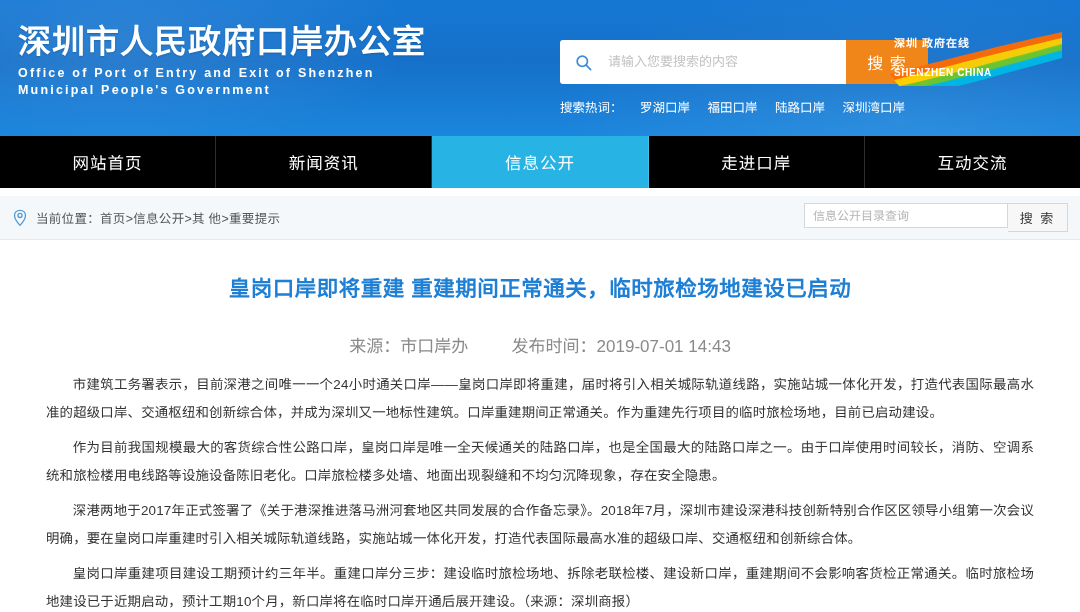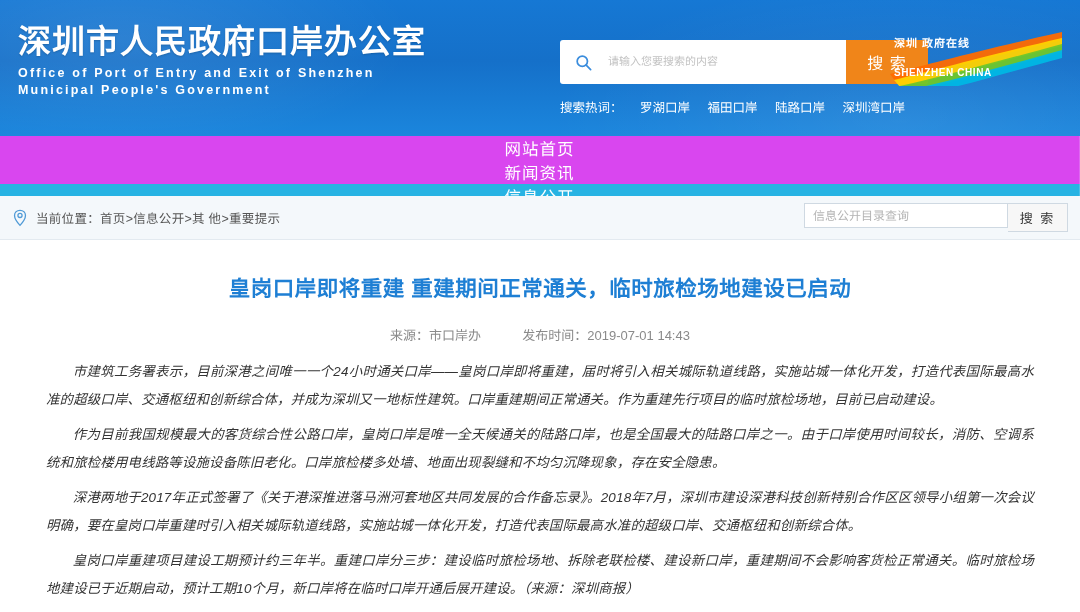--- a/index.html
+++ b/index.html
@@ -70,23 +70,23 @@
   .search-icon-wrap {
     width: 46px;
     display: flex;
     align-items: center;
     justify-content: center;
   }
   .search-input {
     flex: 1;
     border: none;
     outline: none;
-    font-size: 11px;
+    font-size: 13px;
     color: #000000;
-    font-family: Liberation Mono, monospace;
+    font-family: Liberation Serif, serif;
     background: transparent;
   }
   .search-input::placeholder { color: #c2c2c2; }
   .search-btn {
     width: 82px;
     background: #f08519;
     color: #ffffff;
     border: none;
     font-size: 16px;
     font-family: "Liberation Sans", sans-serif;
@@ -130,22 +130,21 @@
     white-space: nowrap;
     margin-top: 12px;
   }
   .ribbon { position: absolute; right: 0; top: 0; }
 
   
   .nav {
     display: flex;
     width: 1080px;
     height: 52px;
-    background: #d946ef;
-    flex-direction: column;
+    background: #000000;
   }
   .nav-item {
     flex: 1;
     display: flex;
     align-items: center;
     justify-content: center;
     color: #ffffff;
     font-size: 16.5px;
     letter-spacing: 1px;
     cursor: pointer;
@@ -210,36 +209,35 @@
   }
   .art-title {
     text-align: center;
     color: #1e7fd4;
     font-size: 21.5px;
     font-weight: bold;
     letter-spacing: 0.5px;
     line-height: 30px;
   }
   .art-meta {
-    margin-top: 21px;
+    margin-top: 28px;
     text-align: center;
-    font-size: 13px;
+    font-size: 17px;
     color: #8a8a8a;
   }
   .art-meta .meta-gap { display: inline-block; width: 34px; }
   .art-body { margin-top: 14px; }
   .art-body p {
     margin: 0 0 7px 0;
     font-size: 13.4px;
     line-height: 28px;
     color: #333333;
     text-align: justify;
     text-indent: 2em;
     letter-spacing: 0.2px;
-    font-style: italic;
   }
 </style>
 </head>
 <body>
 
 <div class="header">
 
   <div class="site-title">
     <div class="cn">深圳市人民政府口岸办公室</div>
     <div class="en1">Office of Port of Entry and Exit of Shenzhen</div>

